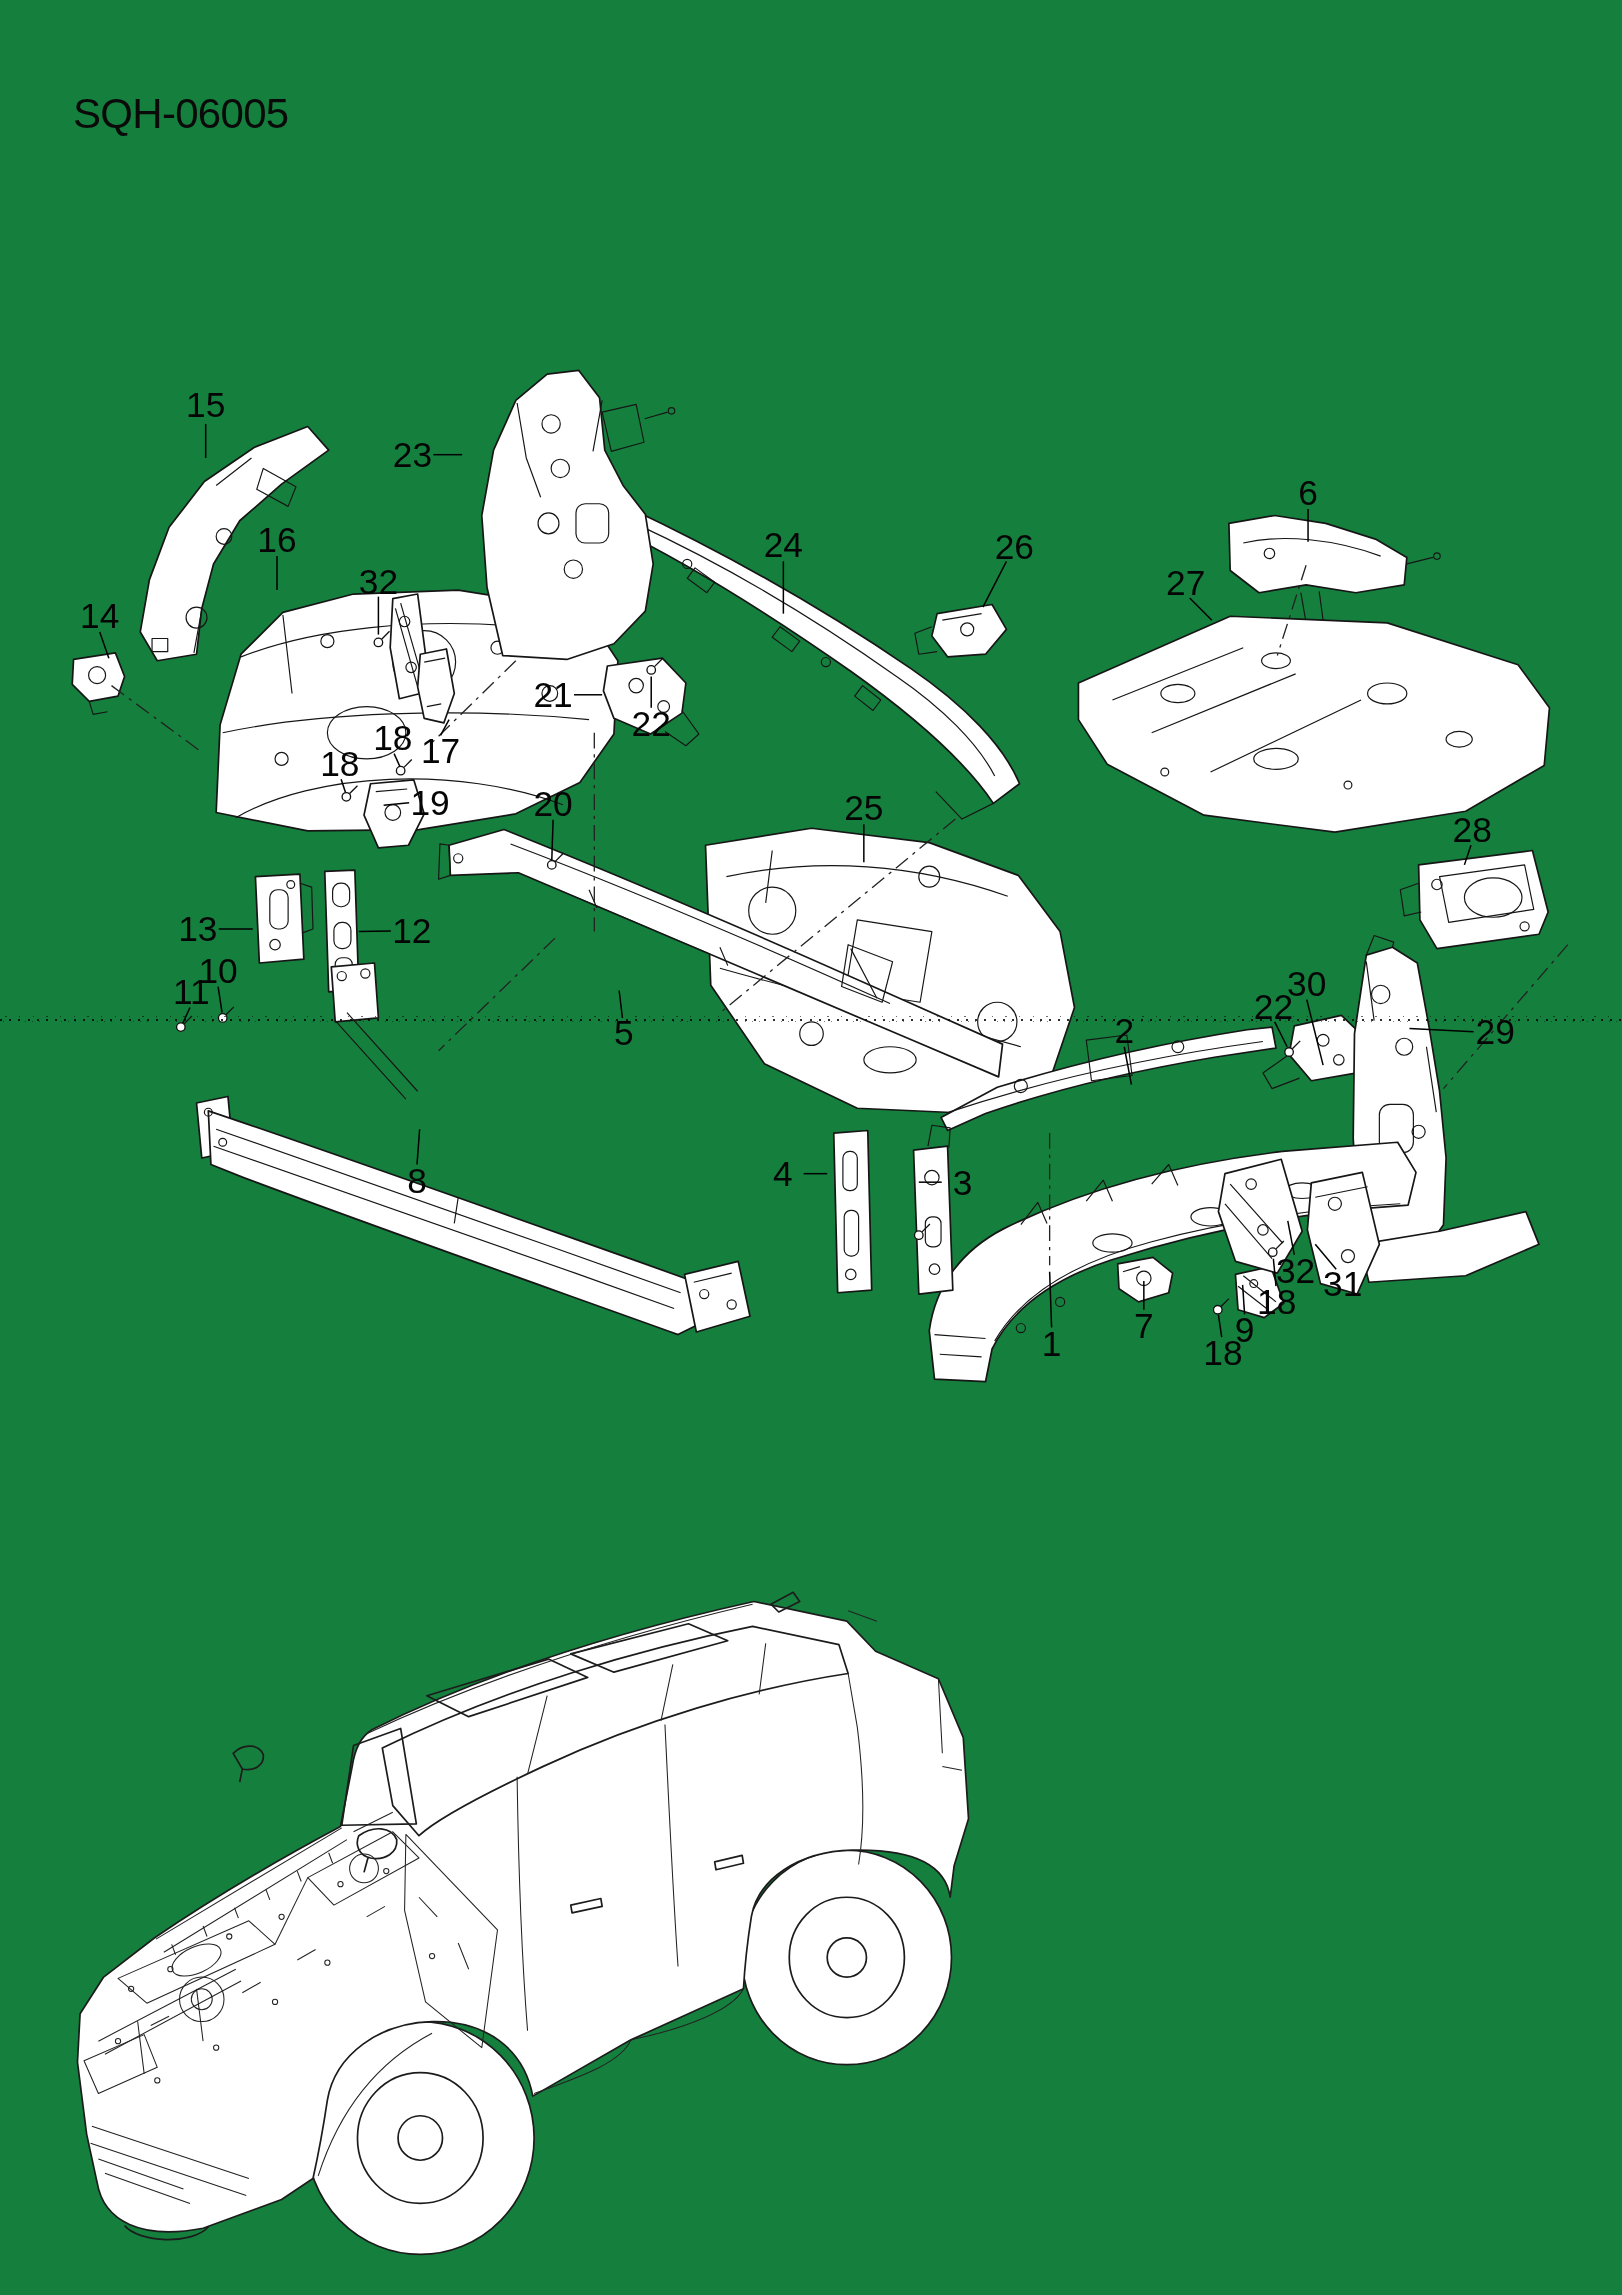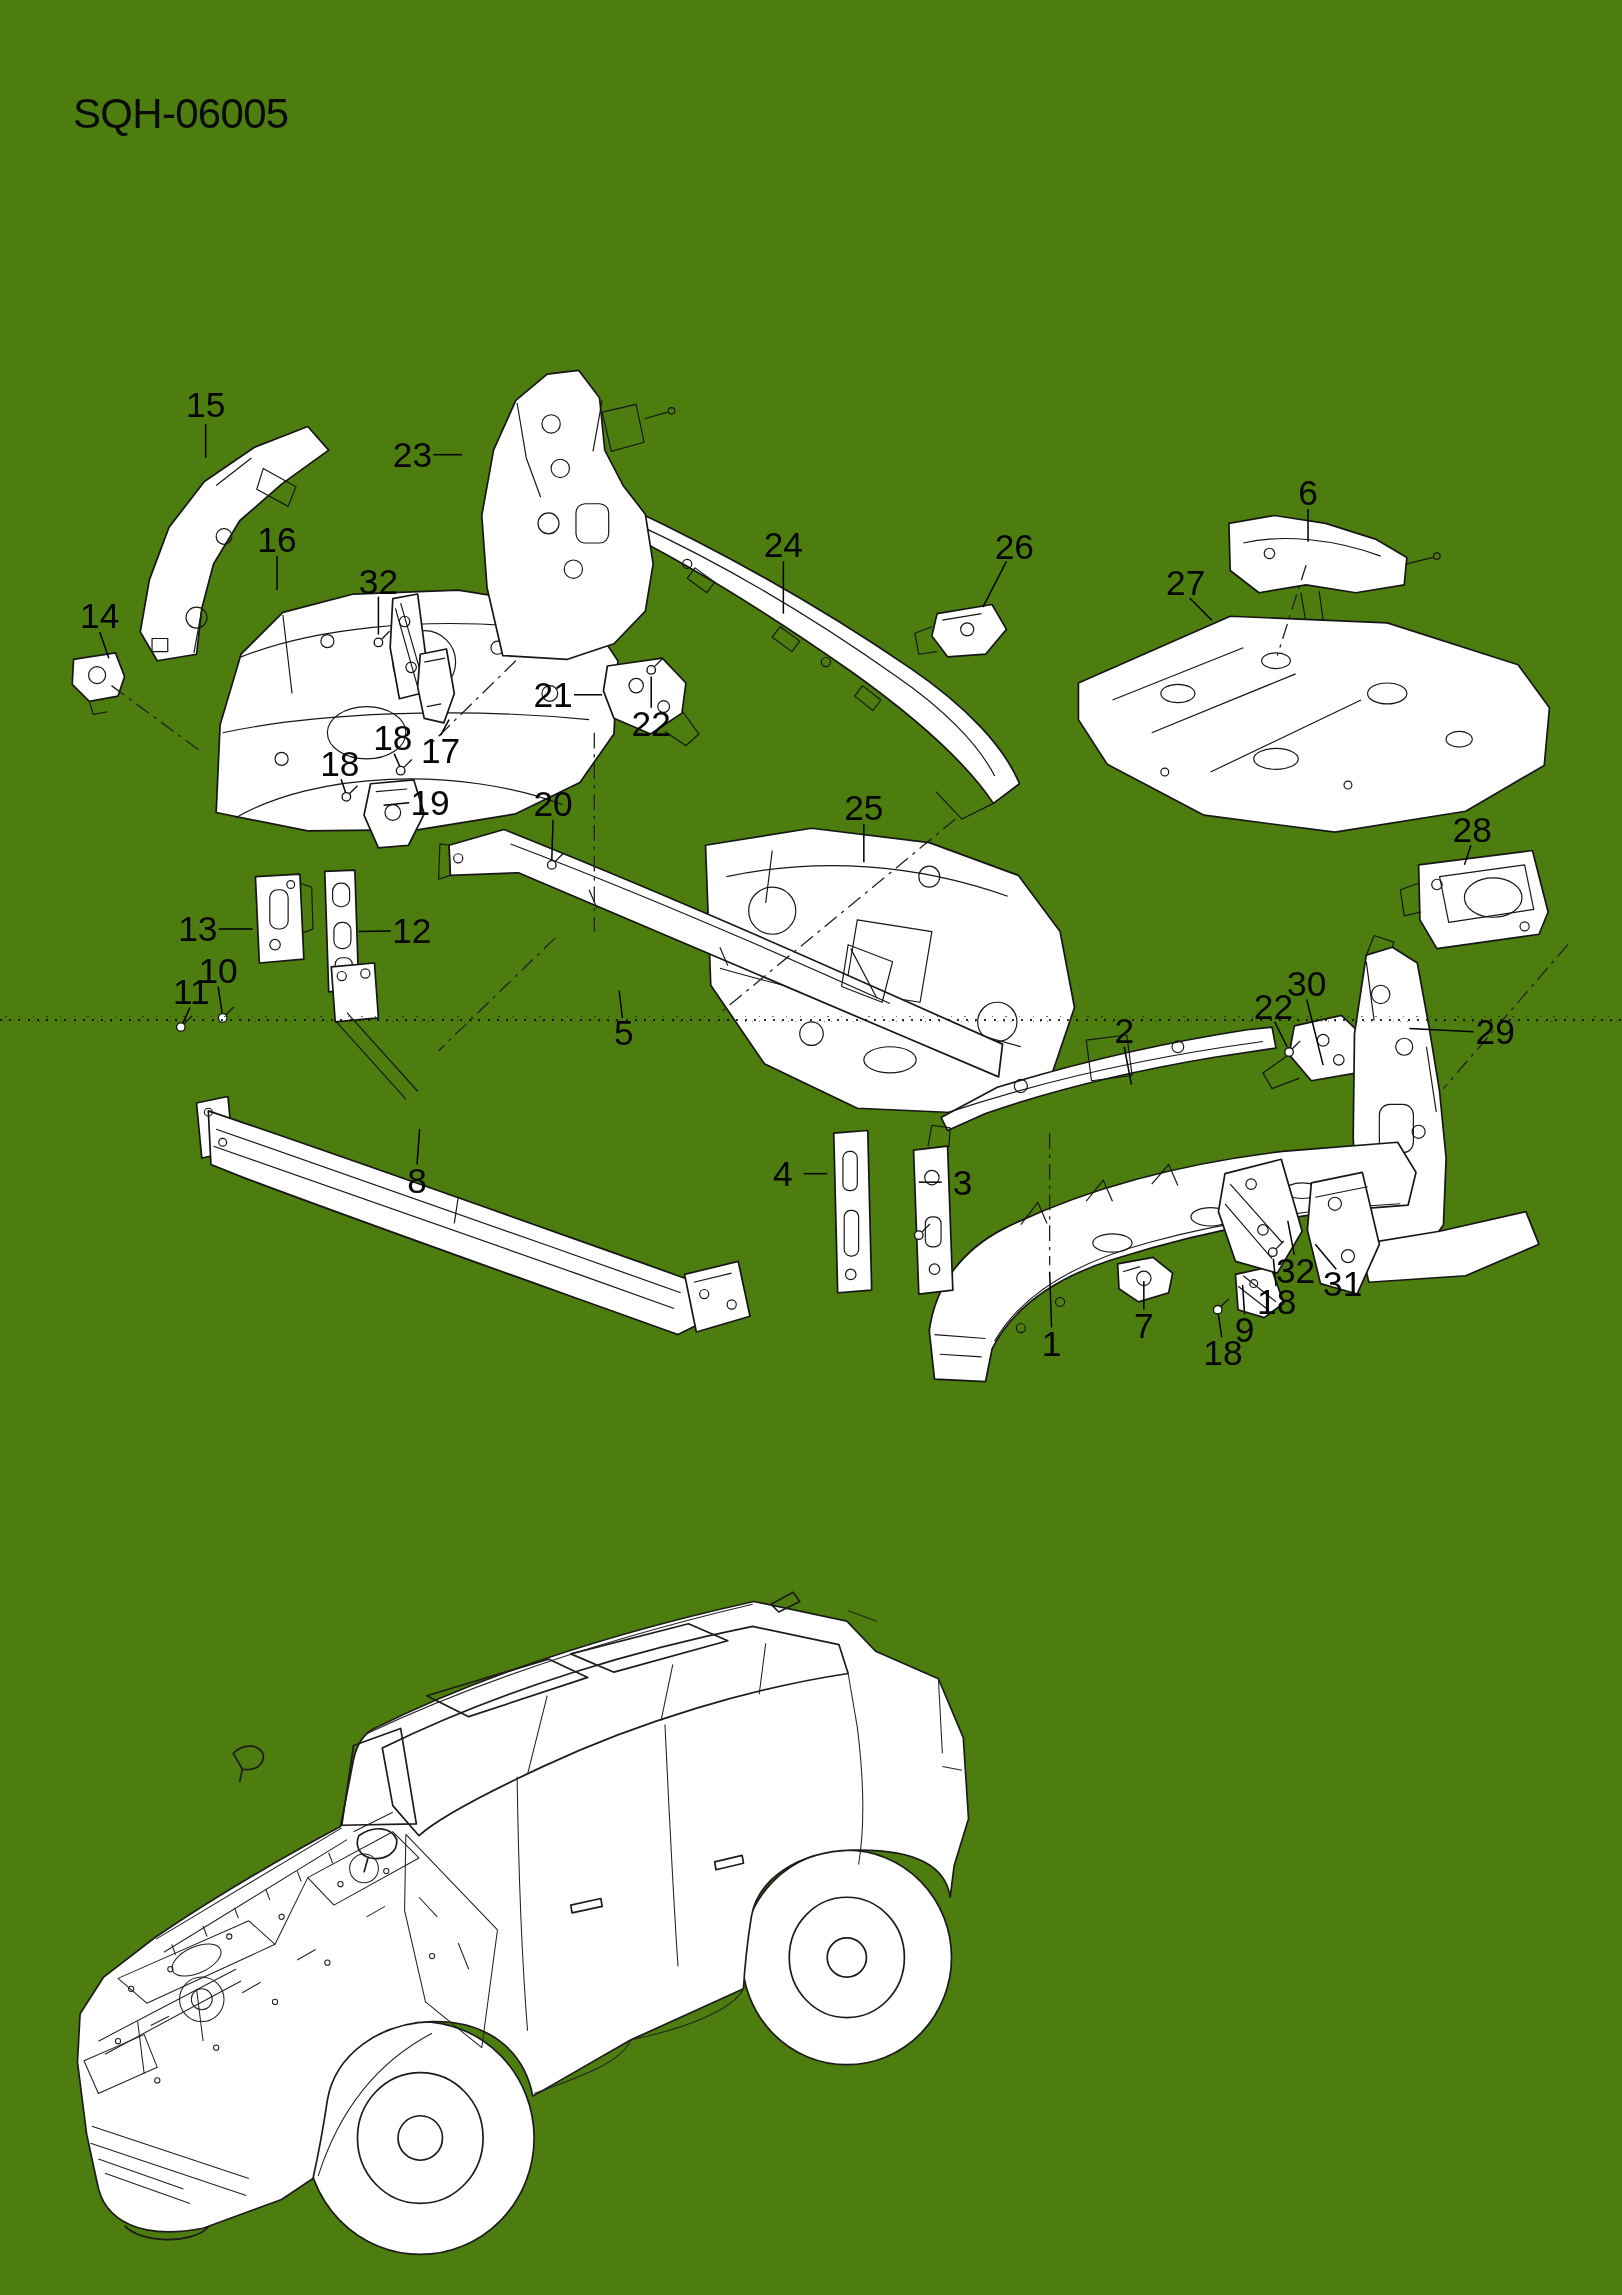--- a/index.html
+++ b/index.html
@@ -1,17 +1,17 @@
 <!DOCTYPE html>
 <html style="font-size:10.5px"><head>
 <meta charset="utf-8">
 <style>
   html,body{margin:0;padding:0;background:#fff;}
   body{width:1623px;height:2295px;}
-  .page{position:relative;width:1623px;height:2295px;background:#4d7c0f;overflow:hidden;
+  .page{position:relative;width:1623px;height:2295px;background:#15803d;overflow:hidden;
         font-family:"Liberation Sans",sans-serif;}
   .page-title{position:absolute;left:73px;top:90px;font-size:42px;letter-spacing:-0.7px;
         color:#0a0a0a;white-space:nowrap;}
   svg.diagram{position:absolute;left:0;top:0;width:1623px;height:2295px;}
   
   .p{fill:#ffffff;stroke:#161616;stroke-width:2.6;stroke-linejoin:round;}
   .d{fill:none;stroke:#161616;stroke-width:1.8;stroke-linejoin:round;}
   .lead{stroke:#000;stroke-width:2.3;fill:none;}
   .dashline{stroke:#222;stroke-width:2;fill:none;stroke-dasharray:24 9 5 9;}
   .callout-text{fill:#050505;font-family:"Liberation Sans",sans-serif;font-size:54px;}

